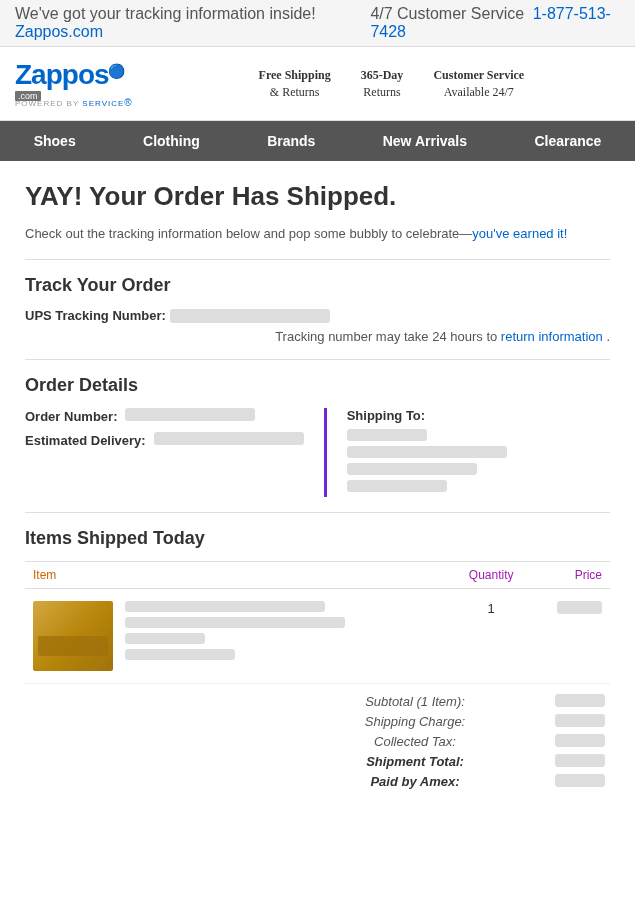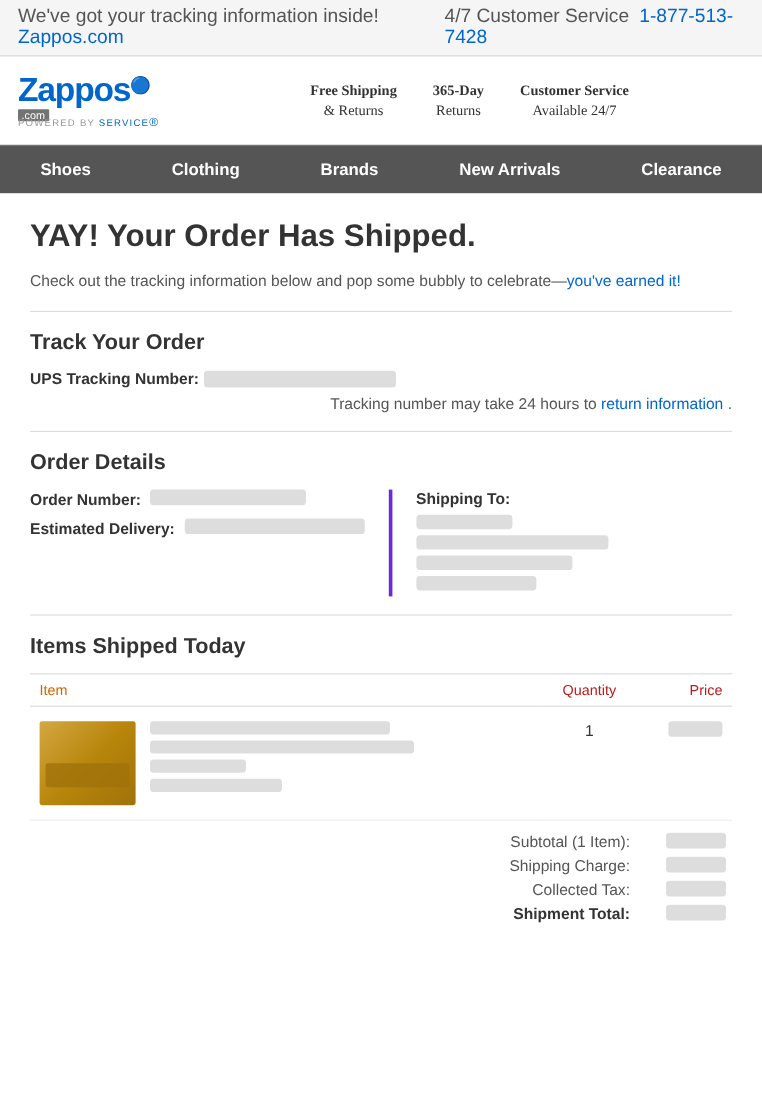--- a/index.html
+++ b/index.html
@@ -126,21 +126,21 @@
     
     .items-section { margin-top: 5px; }
     .items-table { width: 100%; border-collapse: collapse; }
     .items-table thead tr {
       border-top: 1px solid #ddd;
       border-bottom: 1px solid #ddd;
     }
     .items-table thead td {
       padding: 6px 8px;
       font-size: 12px;
-      color: #b91c1c;
+      color: #a21caf;
     }
     .items-table thead td.col-item { color: #cc6600; }
     .items-table thead td.col-qty { text-align: center; }
     .items-table thead td.col-price { text-align: right; }
 
     .items-table tbody tr {
       border-bottom: 1px solid #eee;
     }
     .items-table tbody td {
       padding: 12px 8px;
@@ -179,21 +179,21 @@
       padding-right: 5px;
     }
     .total-row {
       display: flex;
       justify-content: flex-end;
       gap: 20px;
       margin-bottom: 4px;
       font-size: 13px;
       width: 300px;
     }
-    .total-label { text-align: right; flex: 1; color: #555; }
+    .total-label { text-align: center; flex: 1; color: #555; font-style: italic; }
     .total-label.bold { font-weight: bold; color: #333; }
     .total-amount { width: 60px; text-align: right; }
     .total-amount-val { height: 13px; background: #ddd; border-radius: 3px; display: inline-block; width: 50px; }
   </style>
 </head>
 <body>
 
 <div class="top-bar">
   <div>
     <span>We've got your tracking information inside!</span>
@@ -335,16 +335,20 @@
         <span class="total-amount"><span class="total-amount-val"></span></span>
       </div>
       <div class="total-row">
         <span class="total-label">Collected Tax:</span>
         <span class="total-amount"><span class="total-amount-val"></span></span>
       </div>
       <div class="total-row">
         <span class="total-label bold">Shipment Total:</span>
         <span class="total-amount"><span class="total-amount-val"></span></span>
       </div>
+      <div class="total-row">
+        <span class="total-label bold">Paid by Amex:</span>
+        <span class="total-amount"><span class="total-amount-val"></span></span>
+      </div>
     </div>
   </div>
 
 </div>
 
 </body></html>

